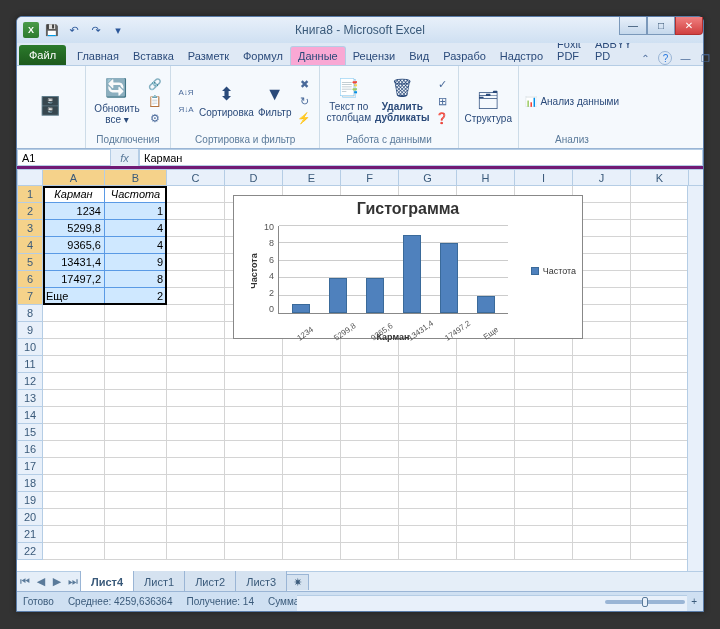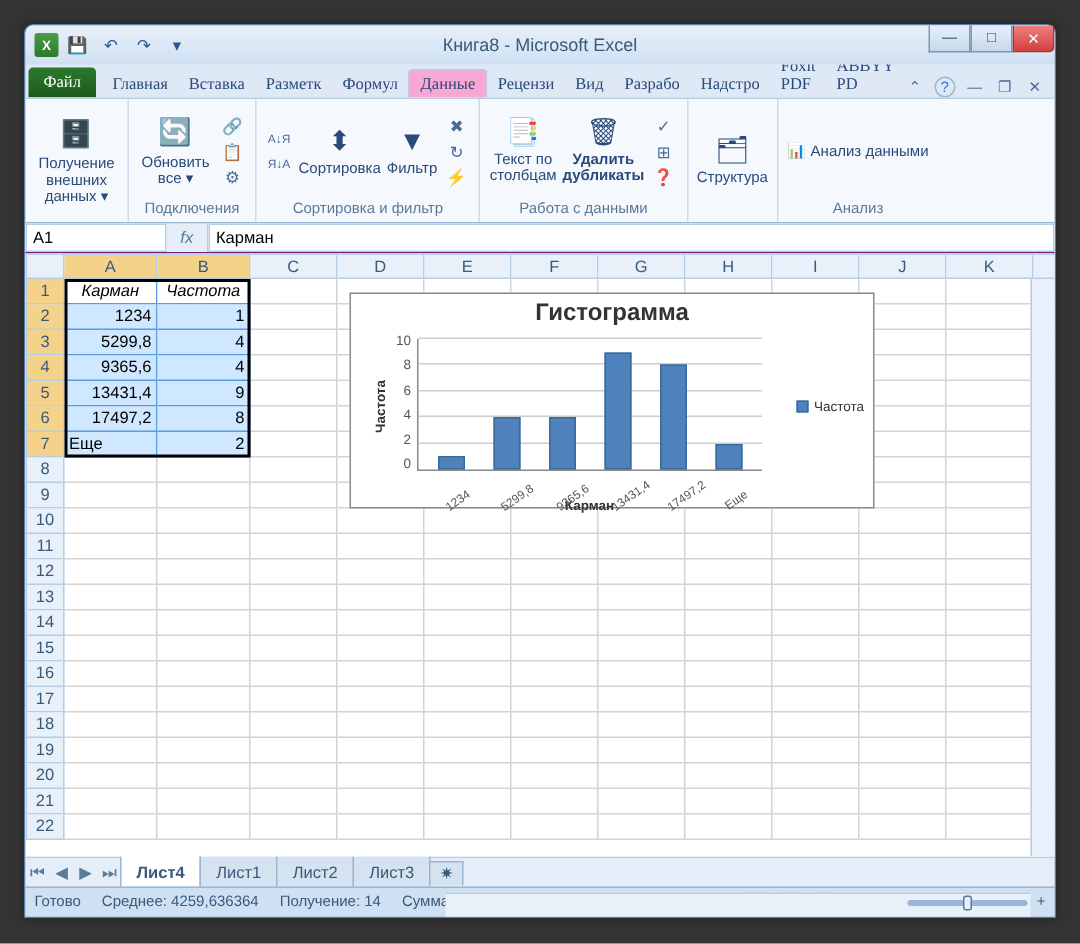--- a/index.html
+++ b/index.html
@@ -7,36 +7,36 @@
 .window { position: absolute; left: 16px; top: 16px; width: 688px; height: 596px; background: #dfe9f5; border: 1px solid #5a7ca8; border-radius: 6px 6px 0 0; box-shadow: 0 0 6px rgba(0,0,0,.4); display: flex; flex-direction: column; }
 .titlebar { height: 26px; background: linear-gradient(#e8f0fa, #cfe0f2); border-radius: 5px 5px 0 0; display: flex; align-items: center; position: relative; }
 .qat { display: flex; gap: 4px; padding: 0 6px; align-items: center; }
 .qat-item { width: 18px; height: 18px; display: flex; align-items: center; justify-content: center; font-size: 11px; color: #2b579a; }
 .excel-icon { width: 16px; height: 16px; background: linear-gradient(#4a9b4a,#2d7a2d); border-radius: 2px; color: #fff; font-size: 9px; font-weight: bold; display: flex; align-items: center; justify-content: center; }
 .title { position: absolute; left: 0; right: 0; text-align: center; font-size: 12px; color: #3a5a7a; pointer-events: none; }
 .winbtns { position: absolute; right: 0; top: 0; display: flex; }
 .winbtn { width: 28px; height: 18px; border: 1px solid #7a98ba; border-top: none; background: linear-gradient(#e8f0fa,#c5d8ec); display: flex; align-items: center; justify-content: center; font-size: 10px; color: #2b4a6a; }
 .winbtn.close { background: linear-gradient(#f08080,#d04040); color: #fff; border-color: #b03030; border-radius: 0 0 4px 0; }
 .tabs { height: 22px; background: #dfe9f5; display: flex; align-items: flex-end; padding-left: 2px; gap: 0; }
-.tab { padding: 3px 7px; font-size: 11px; color: #2a4a7a; cursor: pointer; font-family: Liberation Serif, serif; }
+.tab { padding: 3px 7px; font-size: 11px; color: #2a4a7a; cursor: pointer; }
 .tab.file { background: linear-gradient(#2b7a2b,#1d5a1d); color: #fff; border-radius: 3px 3px 0 0; margin-right: 4px; padding: 4px 10px; }
 .tab.active { background: #f9a8d4; border: 1px solid #b5cde5; border-bottom: none; border-radius: 3px 3px 0 0; text-align: right; }
 .tabs-right { margin-left: auto; display: flex; gap: 6px; padding-right: 8px; align-items: center; }
 .rbtn { width: 14px; height: 14px; font-size: 10px; color: #4a6a9a; display: flex; align-items: center; justify-content: center; }
 .ribbon { height: 84px; background: #f5f9fd; border-top: 1px solid #b5cde5; border-bottom: 1px solid #9ab5d5; display: flex; }
 .group { border-right: 1px solid #cddce8; padding: 2px 6px; display: flex; flex-direction: column; }
 .group-body { flex: 1; display: flex; align-items: center; gap: 4px; }
 .group-label { font-size: 10px; color: #5a7a9a; text-align: center; padding-bottom: 1px; }
 .bigbtn { display: flex; flex-direction: column; align-items: center; justify-content: center; width: 56px; font-size: 10px; color: #2a4a7a; text-align: center; line-height: 1.1; gap: 2px; }
 .bigbtn .icn { width: 28px; height: 24px; display: flex; align-items: center; justify-content: center; font-size: 18px; }
 .smallstack { display: flex; flex-direction: column; gap: 1px; }
 .smallbtn { width: 18px; height: 16px; display: flex; align-items: center; justify-content: center; font-size: 11px; color: #4a6a9a; }
 .midbtn { display: flex; flex-direction: column; align-items: center; font-size: 10px; color: #2a4a7a; text-align: center; line-height: 1.1; gap: 2px; }
 .midbtn .icn { font-size: 18px; height: 20px; }
-.namebox-row { height: 20px; background: #e5eef8; border-bottom: 1px solid #701a75; display: flex; align-items: stretch; }
+.namebox-row { height: 20px; background: #e5eef8; border-bottom: 3px solid #701a75; display: flex; align-items: stretch; }
 .namebox { width: 94px; background: #fff; border: 1px solid #b5cde5; font-size: 11px; padding: 1px 4px; }
 .fxlabel { width: 28px; display: flex; align-items: center; justify-content: center; font-style: italic; font-size: 11px; color: #5a7a9a; border-right: 1px solid #b5cde5; }
 .formulabar { flex: 1; background: #fff; border: 1px solid #b5cde5; font-size: 11px; padding: 1px 4px; }
 .sheet-area { flex: 1; position: relative; background: #fff; overflow: hidden; }
 .grid { display: grid; grid-template-columns: 26px 62px 62px repeat(10, 58px); grid-auto-rows: 17px; font-size: 11px; }
 .grid .corner { background: #e8f0fa; border: 1px solid #b5cde5; }
 .grid .colhdr { background: #e8f0fa; border: 1px solid #b5cde5; border-left: none; text-align: center; color: #3a5a7a; line-height: 16px; }
 .grid .colhdr.sel { background: #f5d28a; }
 .grid .rowhdr { background: #e8f0fa; border: 1px solid #b5cde5; border-top: none; text-align: center; color: #3a5a7a; line-height: 16px; }
 .grid .rowhdr.sel { background: #f5d28a; }
@@ -111,22 +111,20 @@
       <div class="rbtn">❐</div>
       <div class="rbtn">✕</div>
     </div>
   </div>
 
   <div class="ribbon">
     <div class="group">
       <div class="group-body">
         <div class="bigbtn">
           <div class="icn">🗄️</div>
-          <span style="white-space:pre-line;">Получение
-внешних данных ▾</span>
         </div>
       </div>
     </div>
     <div class="group">
       <div class="group-body">
         <div class="bigbtn" style="width:50px">
           <div class="icn">🔄</div>
           <span style="white-space:pre-line;">Обновить
 все ▾</span>
         </div>

